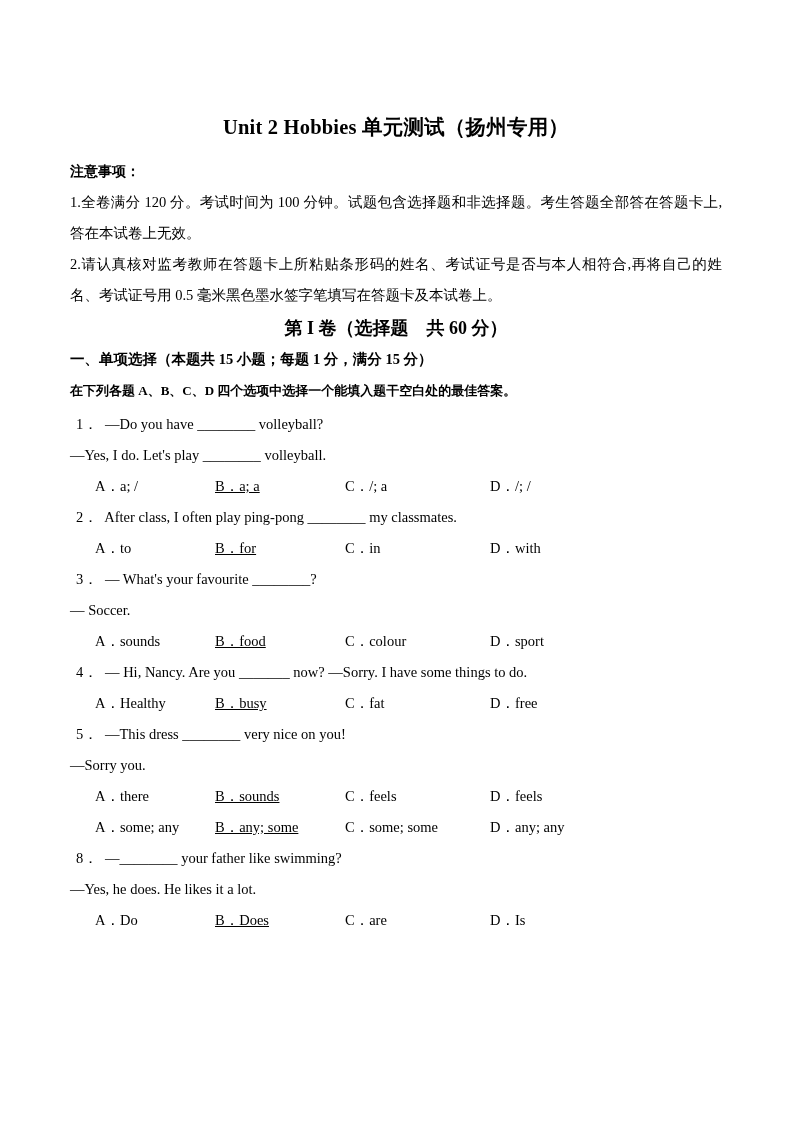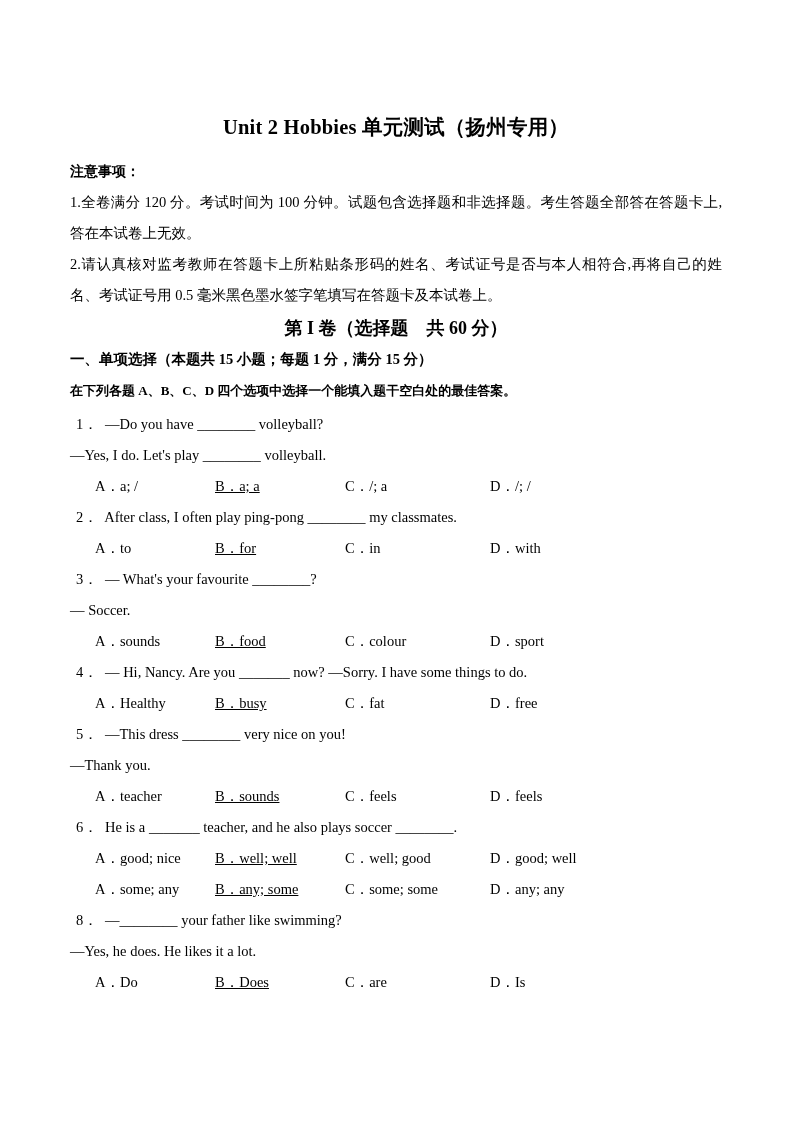--- a/index.html
+++ b/index.html
@@ -163,38 +163,29 @@
       <div class="opt-row">
         <span class="opt a">A．Healthy</span>
         <span class="opt b">B．busy</span>
         <span class="opt c">C．fat</span>
         <span class="opt d">D．free</span>
       </div>
     </div>
 
     <div class="q-block">
       <p class="q-line">5．  —This dress ________ very nice on you!</p>
-      <p class="q-line cont">—Thank you.</p>
-      <div class="opt-row">
-        <span class="opt a">A．teacher</span>
+      <p class="q-line cont">—Sorry you.</p>
+      <div class="opt-row">
+        <span class="opt a">A．there</span>
         <span class="opt b">B．sounds</span>
         <span class="opt c">C．feels</span>
         <span class="opt d">D．feels</span>
       </div>
     </div>
 
-    <div class="q-block">
-      <p class="q-line">6．  He is a _______ teacher, and he also plays soccer ________.</p>
-      <div class="opt-row">
-        <span class="opt a">A．good; nice</span>
-        <span class="opt b">B．well; well</span>
-        <span class="opt c">C．well; good</span>
-        <span class="opt d">D．good; well</span>
-      </div>
-    </div>
 
     <div class="q-block">
       <div class="opt-row">
         <span class="opt a">A．some; any</span>
         <span class="opt b">B．any; some</span>
         <span class="opt c">C．some; some</span>
         <span class="opt d">D．any; any</span>
       </div>
     </div>
 

